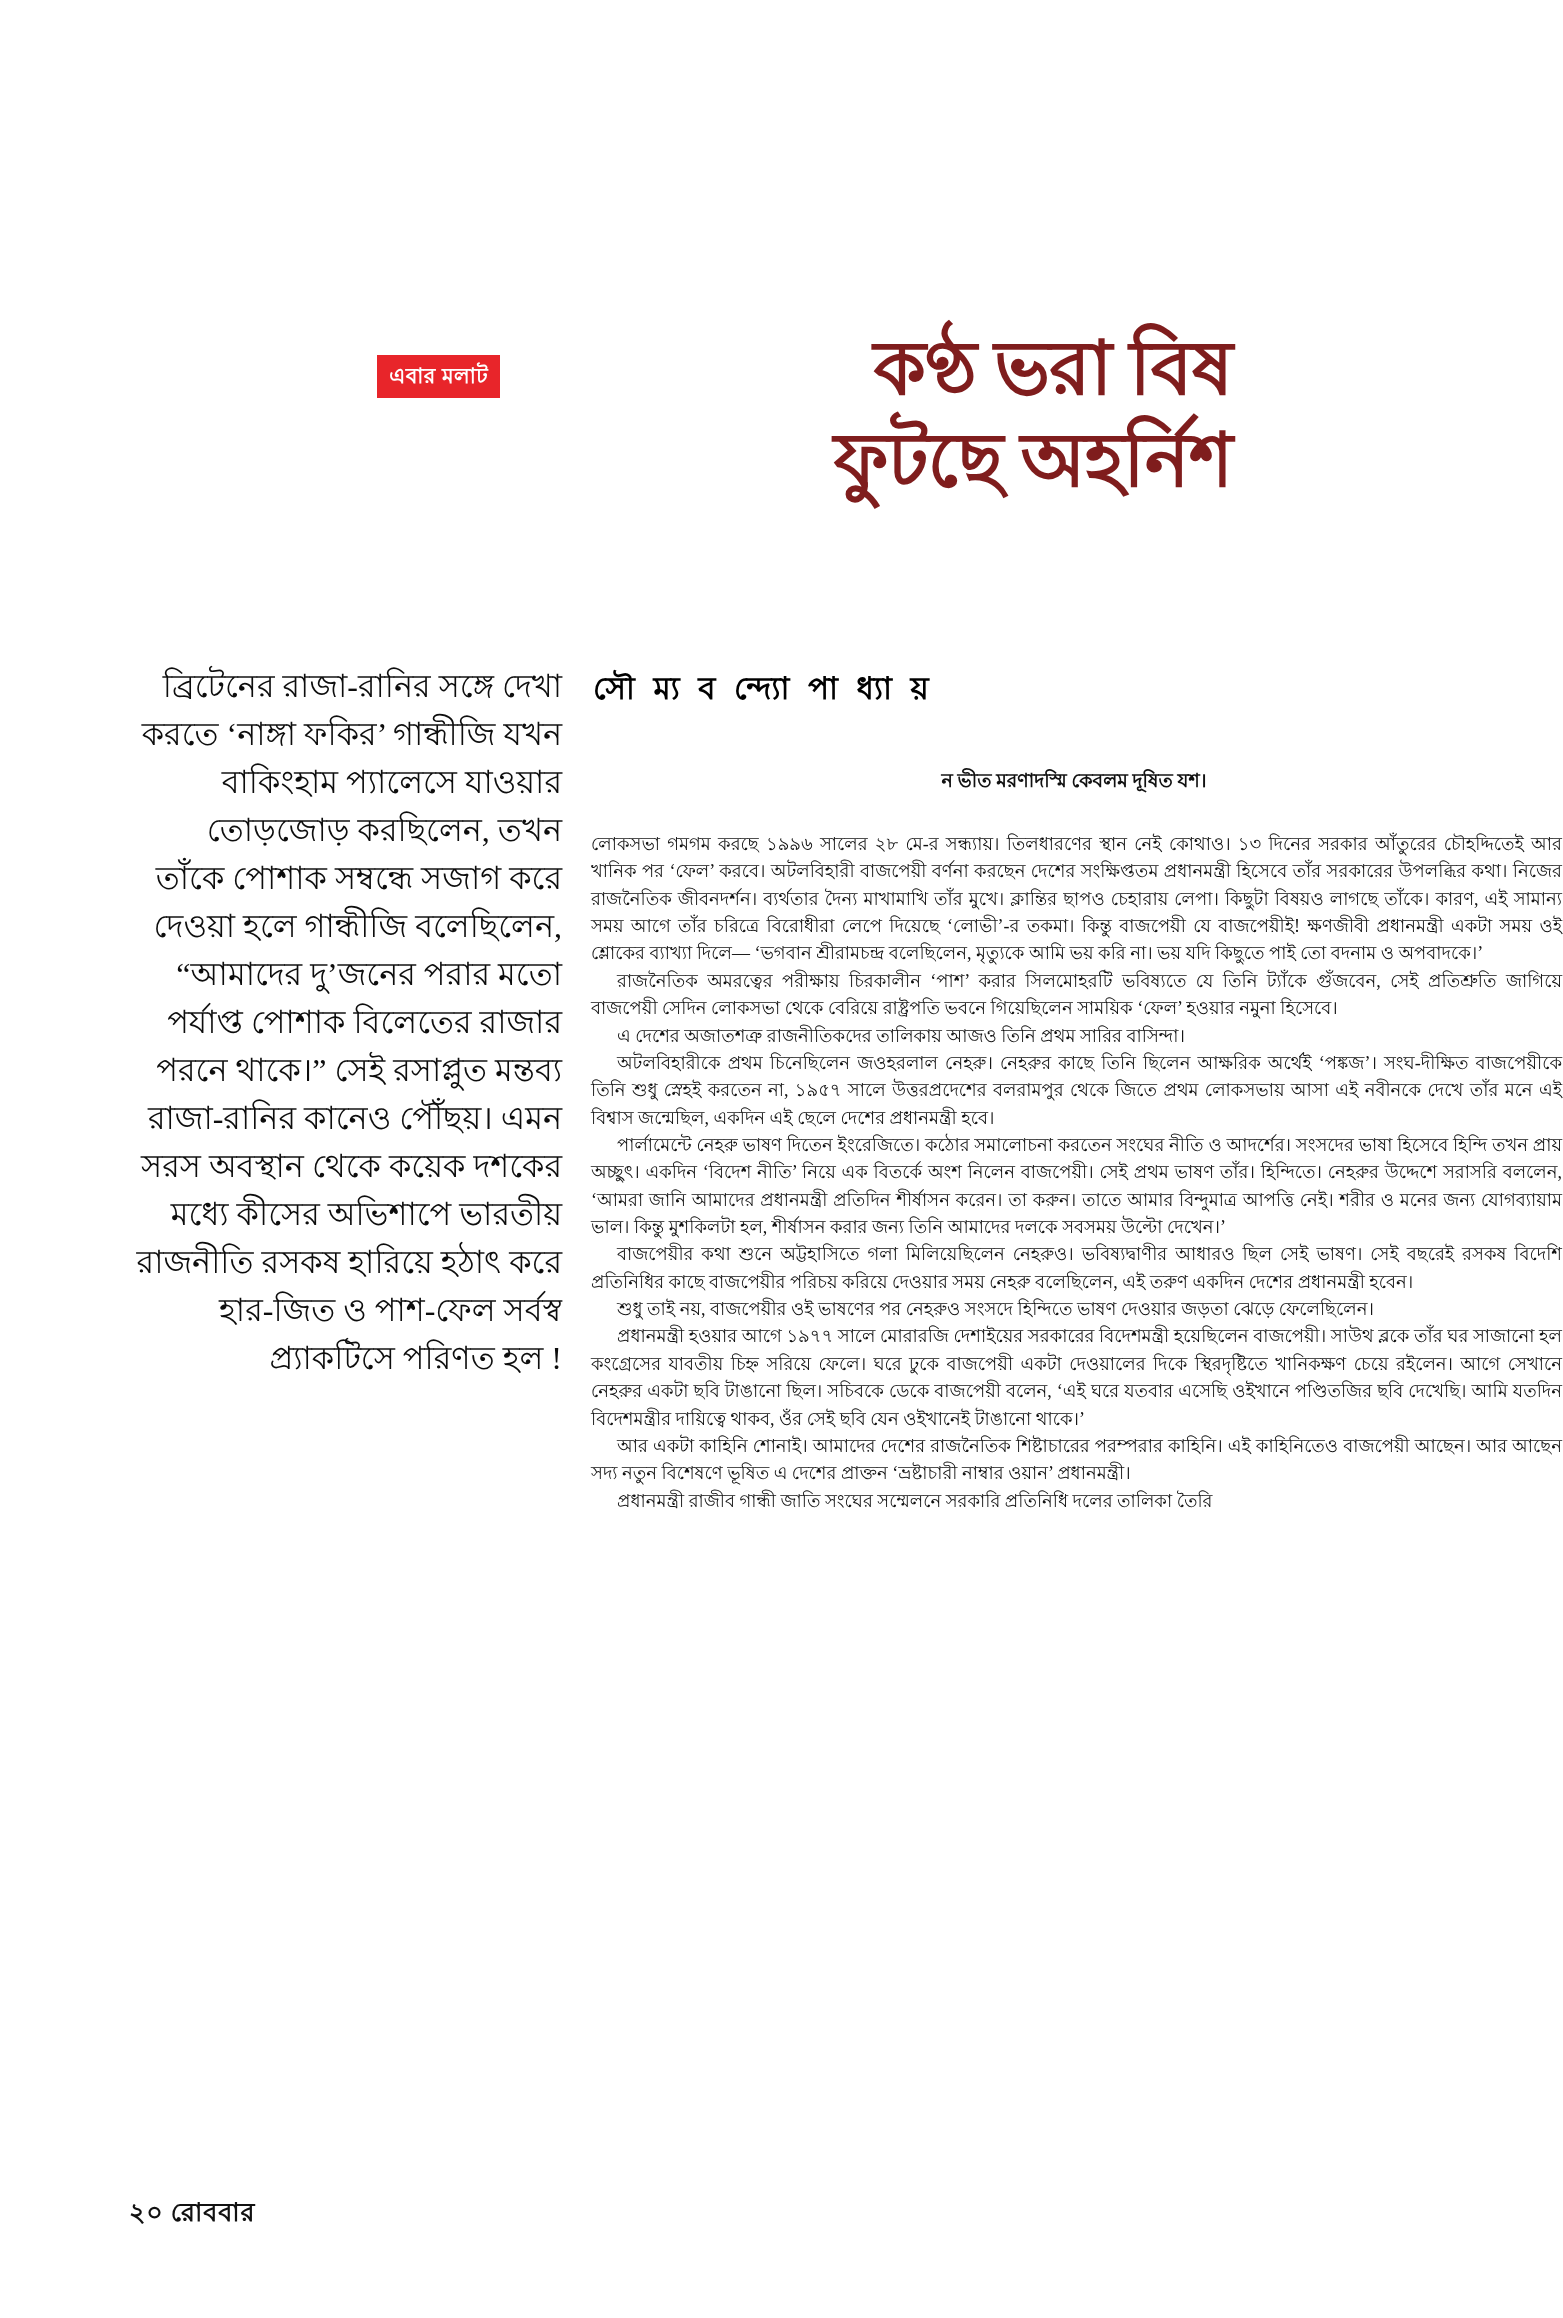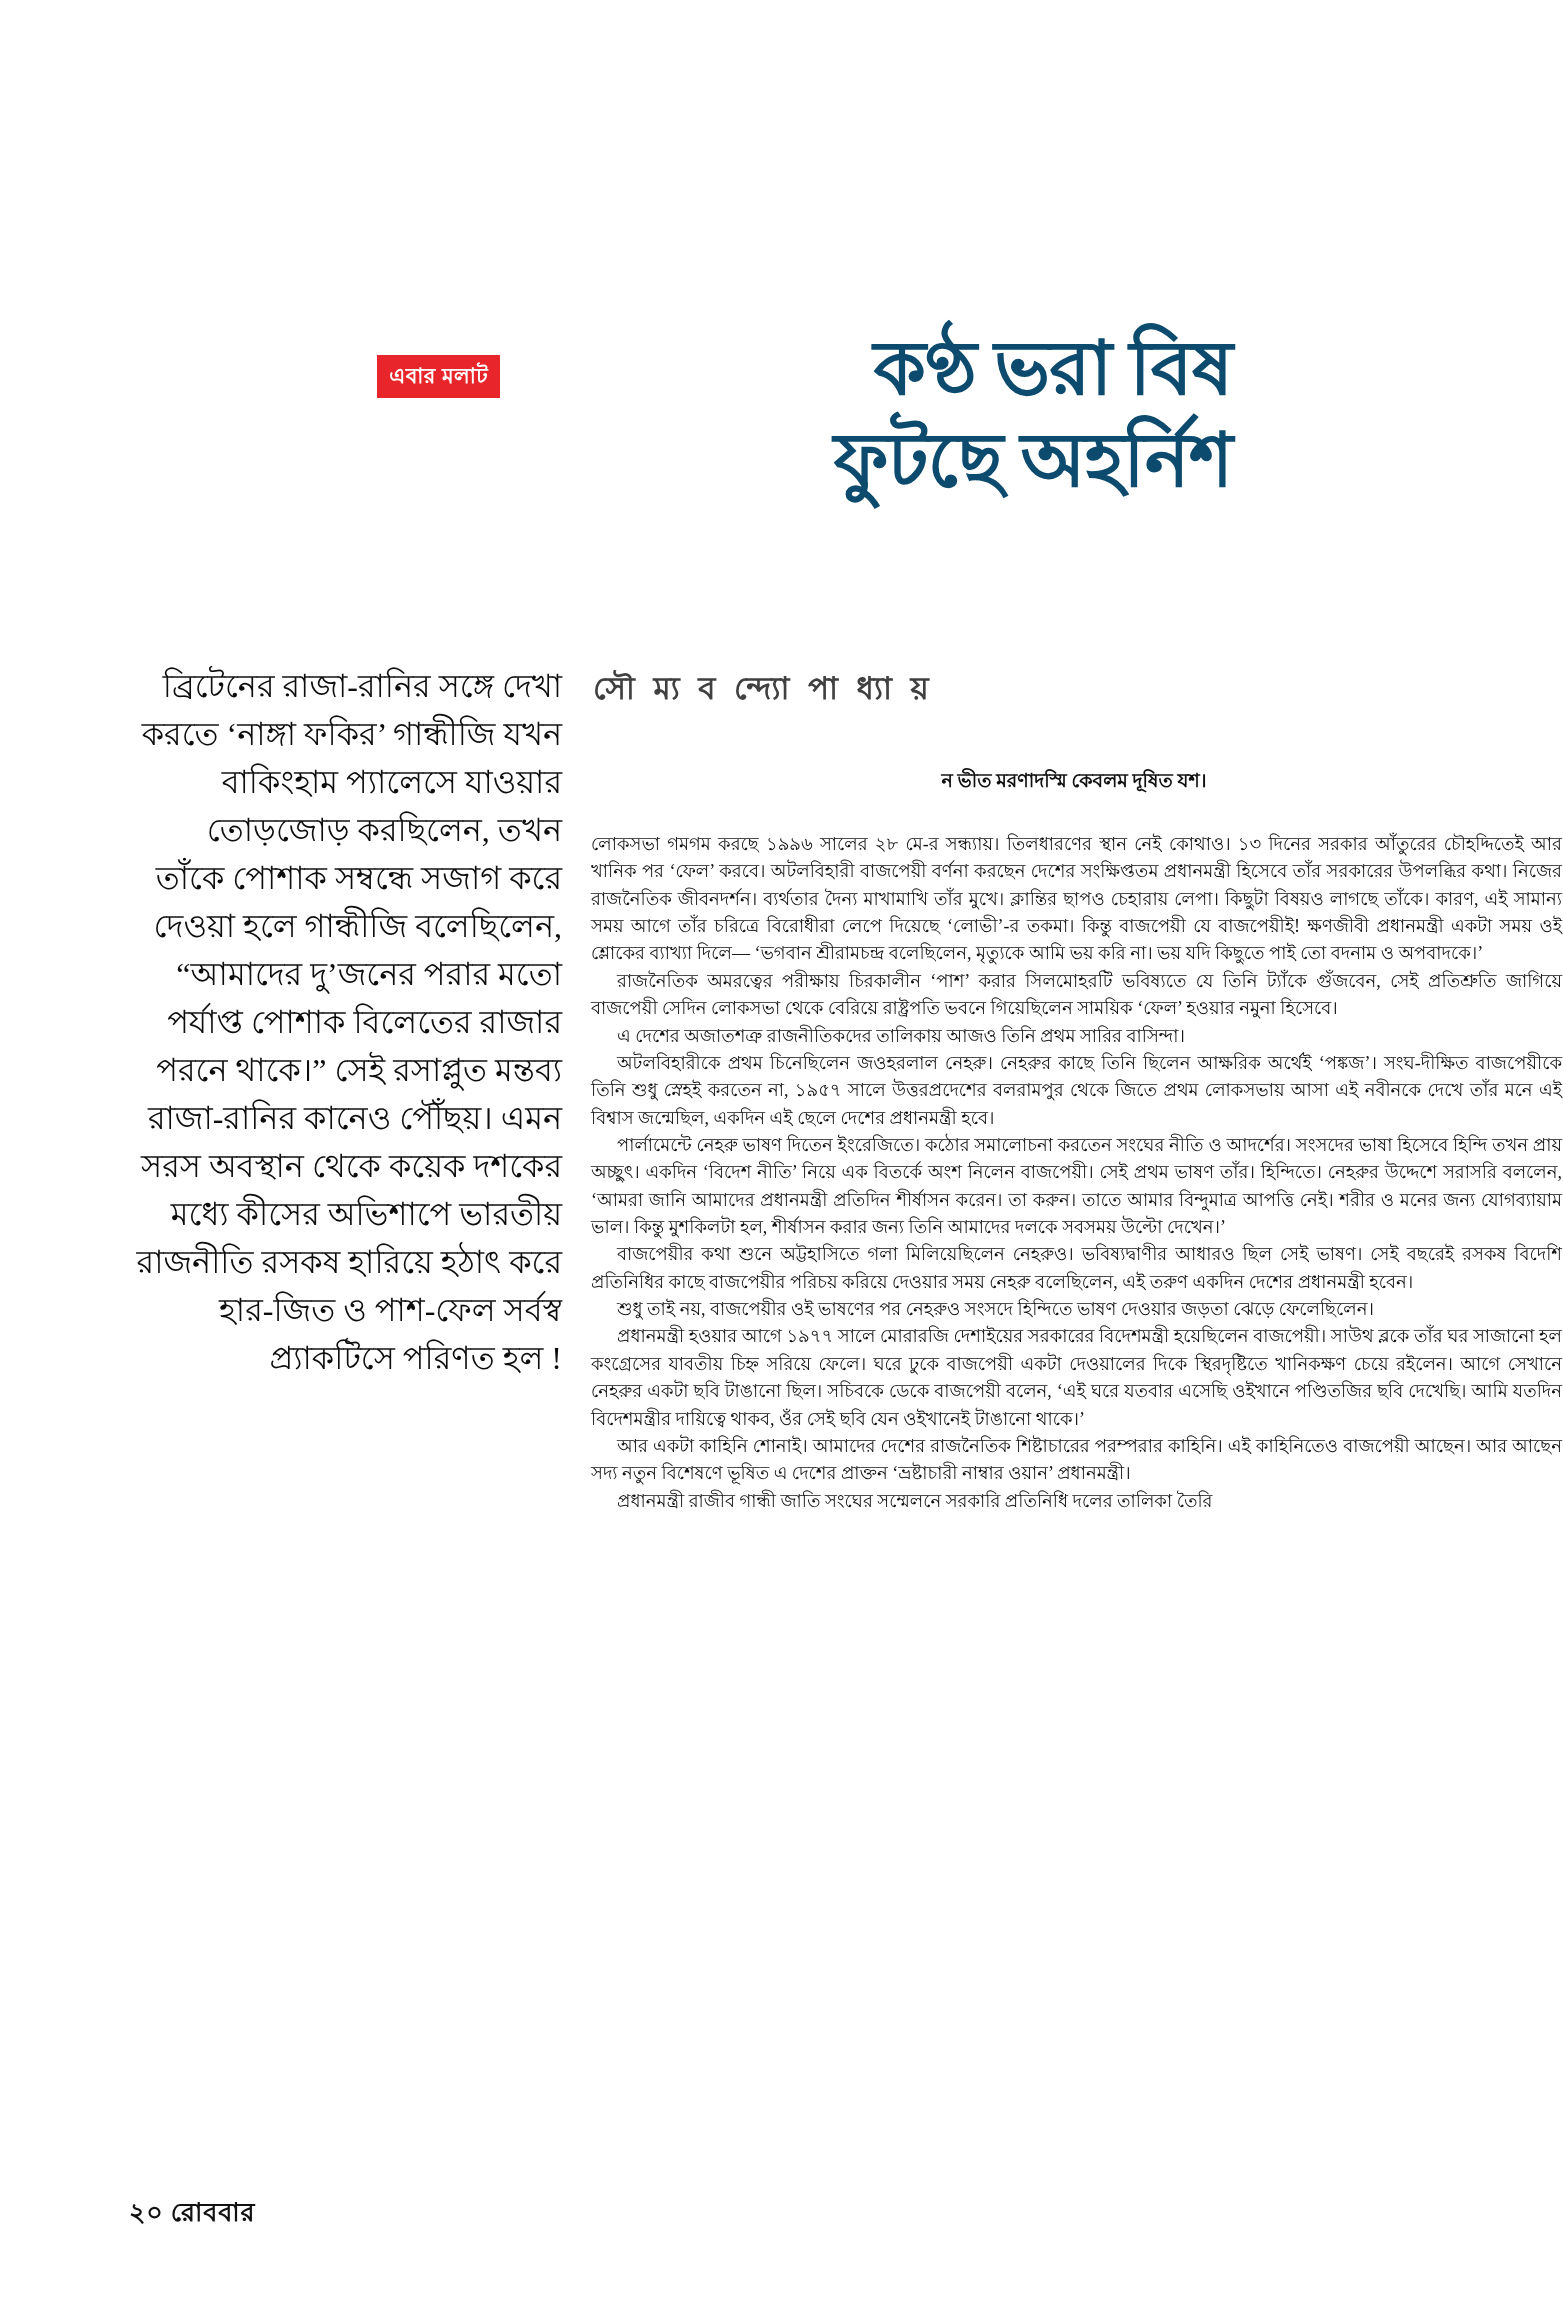--- a/index.html
+++ b/index.html
@@ -44,38 +44,38 @@
     letter-spacing: 0.4px;
     white-space: nowrap;
     margin-top: 32px;
   }
   .headline {
     margin-left: 31px;
     font-family: "Liberation Serif", serif;
     font-weight: bold;
     font-size: 75px;
     line-height: 1.22;
-    color: #0c4a6e;
+    color: #7f1d1d;
     text-align: right;
     width: 677px;
     letter-spacing: -0.8px;
   }
   .headline .l1, .headline .l2 { display: block; white-space: nowrap; }
 
   
   .byline {
     position: absolute;
     left: 593px;
     top: 664px;
     width: 662px;
     font-family: "Liberation Serif", serif;
     font-weight: bold;
     font-size: 31px;
     letter-spacing: 5.4px;
-    color: #404040;
+    color: #000000;
   }
 
   
   .standfirst {
     position: absolute;
     left: 131px;
     top: 662px;
     width: 431px;
     text-align: right;
     font-family: "Liberation Serif", serif;

